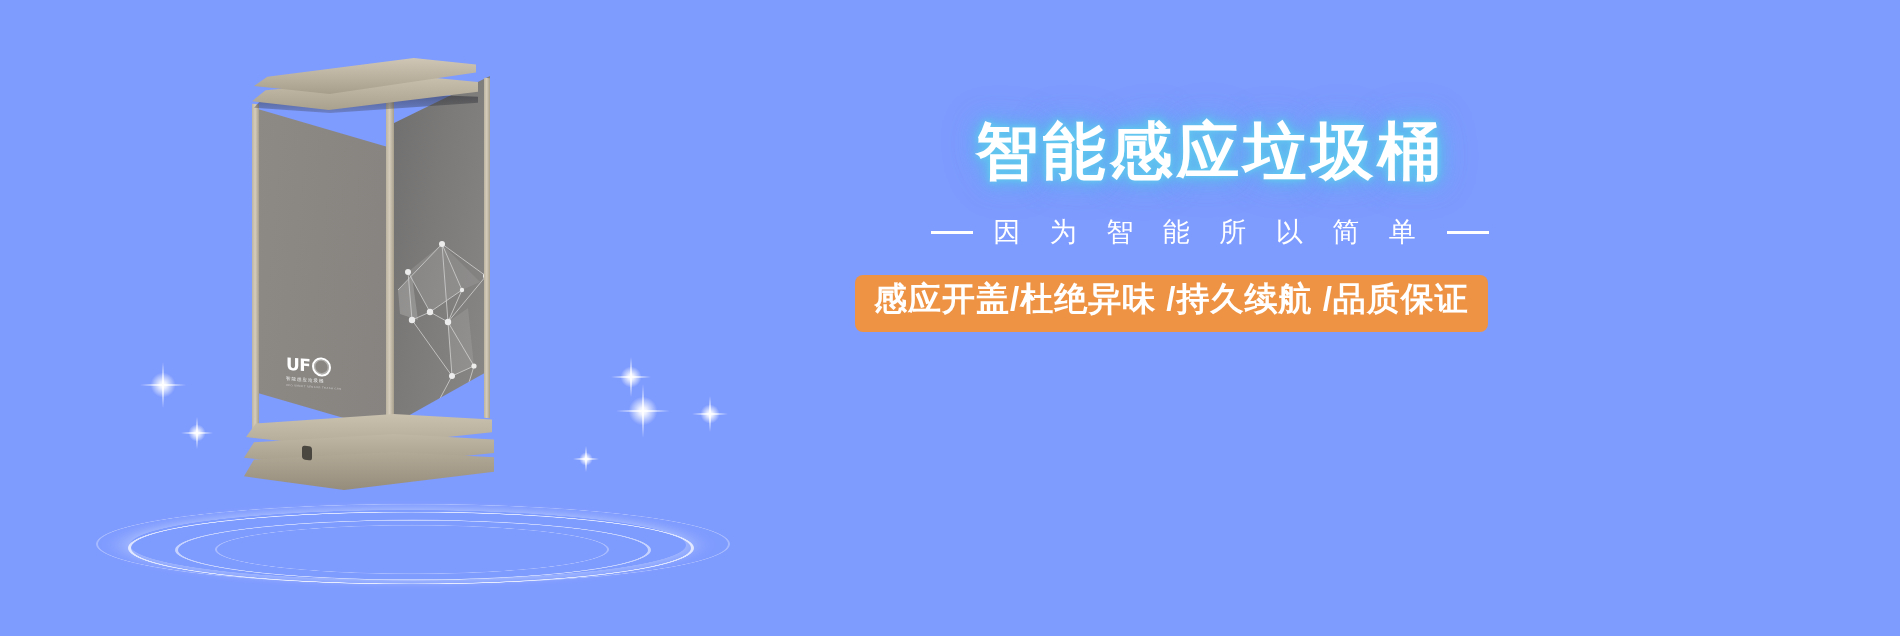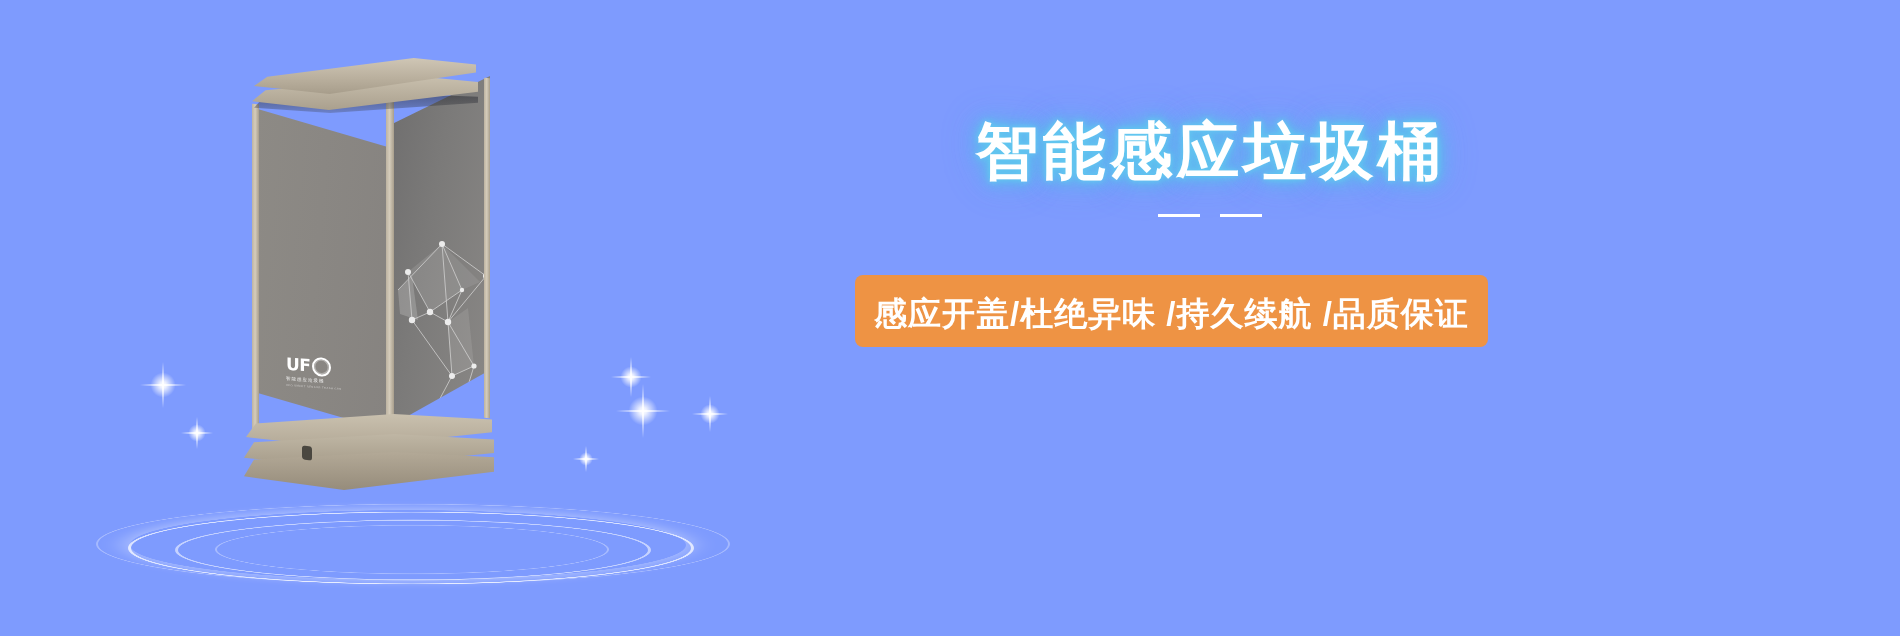--- a/index.html
+++ b/index.html
@@ -169,21 +169,21 @@
   .sub-dash{
     width:42px;height:3px;background:#ffffff;flex:0 0 auto;
   }
   #subtitle-text{
     font-size:27px;color:#ffffff;letter-spacing:11px;white-space:nowrap;
     font-weight:400;
   }
   #feature-badge{
     position:absolute;left:-25px;top:275px;
     background:#ee9344;border-radius:8px;
-    padding:20px 19px 13px 19px;
+    padding:5px 19px 13px 19px;
     display:inline-block;
   }
   #feature-badge-text{
     font-size:33px;font-weight:bold;color:#ffffff;
     letter-spacing:1px;white-space:nowrap;line-height:1.18;
   }
   #scene-line{
     position:absolute;left:0;top:360px;width:660px;
     text-align:center;
     font-size:25px;color:#ffffff;letter-spacing:2.5px;white-space:nowrap;
@@ -274,20 +274,21 @@
       <div id="bin-base-slot"></div>
     </div>
   </div>
 
   <div id="copy-block">
 
     <div id="headline">智能感应垃圾桶</div>
 
     <div id="subtitle-row">
       <span class="sub-dash"></span>
+      <span id="subtitle-text">因 为 智 能   所 以 简 单</span>
       <span class="sub-dash"></span>
     </div>
 
     <div id="feature-badge">
       <span id="feature-badge-text">感应开盖/杜绝异味 /持久续航 /品质保证</span>
     </div>
 
   </div>
 
 </div>

